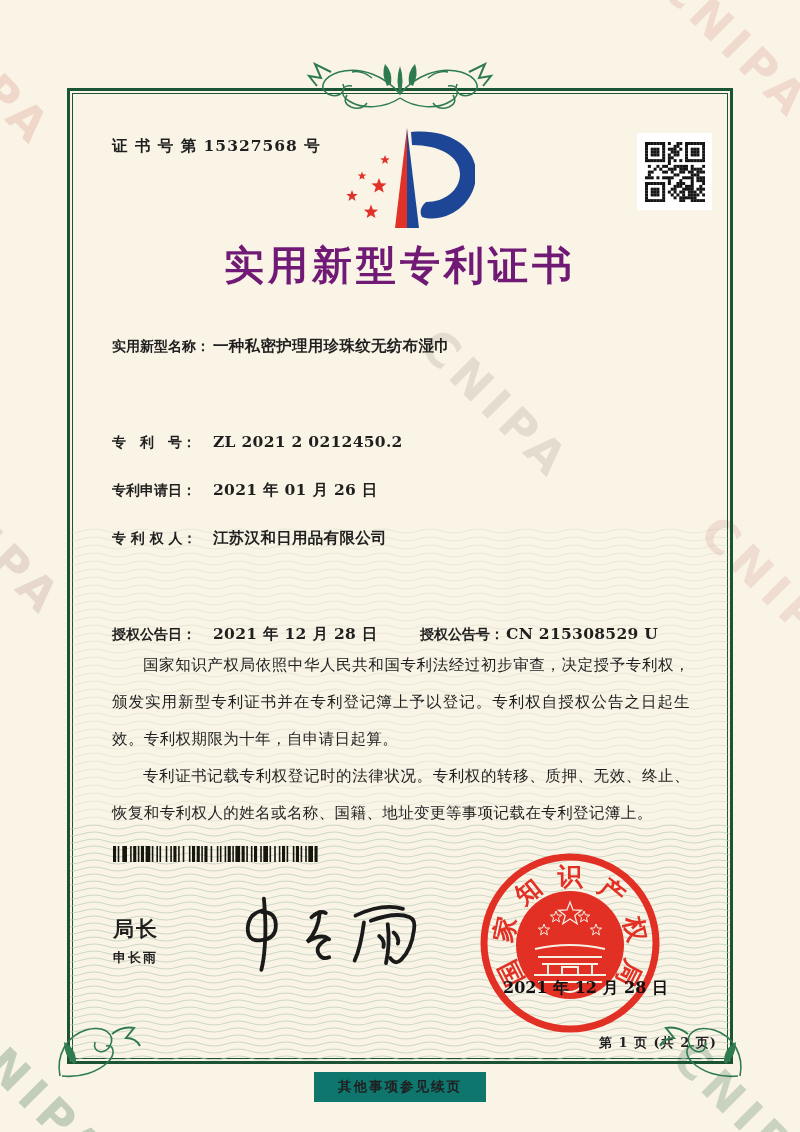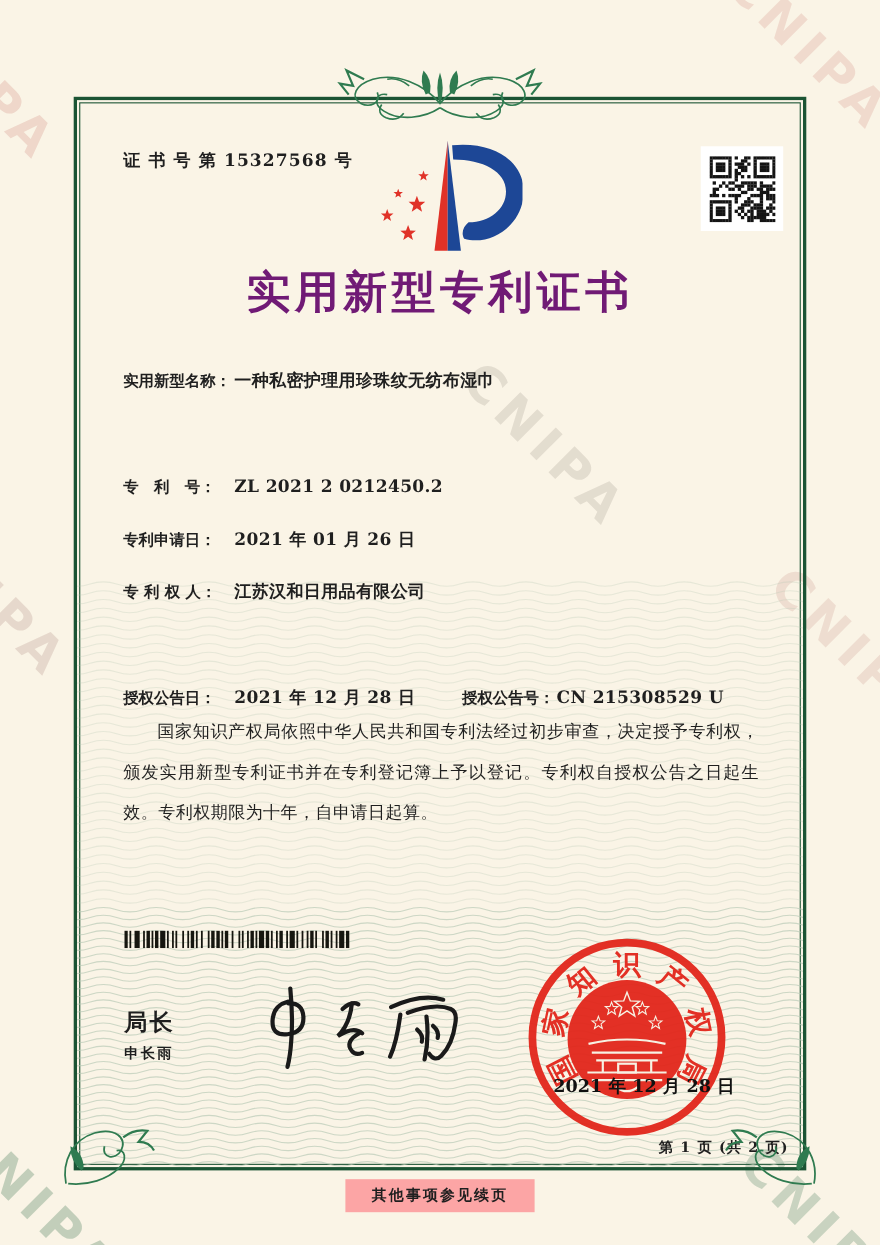--- a/index.html
+++ b/index.html
@@ -33,21 +33,21 @@
   .paras p{margin:0;font-size:15.5px;line-height:37px;text-align:justify;text-indent:2em;font-weight:500;letter-spacing:0.4px;}
   .barcode{position:absolute;left:43px;top:755px;width:205px;height:16px;z-index:3;}
   .official-role{position:absolute;left:43px;top:824px;font-size:21px;font-weight:600;letter-spacing:2px;z-index:3;}
   .official-name{position:absolute;left:43px;top:858px;font-size:13px;font-weight:600;letter-spacing:2px;z-index:3;}
   .signature{position:absolute;left:160px;top:800px;width:195px;height:95px;z-index:3;}
   .seal{position:absolute;left:405px;top:757px;width:190px;height:190px;z-index:4;opacity:0.95;}
   .seal-date{position:absolute;left:433px;top:887px;width:180px;font-size:16px;font-weight:600;color:#111;z-index:5;white-space:pre;}
   .page-number{position:absolute;left:0;right:13px;top:943px;text-align:right;font-size:13px;font-weight:600;letter-spacing:1px;z-index:3;}
   .note-box{
     position:absolute;left:50%;top:1072px;transform:translateX(-50%);
-    background:#fca5a5;padding:6px 24px;font-size:13.5px;font-weight:600;
+    background:#0f766e;padding:6px 24px;font-size:13.5px;font-weight:600;
     letter-spacing:2px;z-index:3;white-space:nowrap;
   }
   .deco{color:#2f7b50;}
   .flourish{position:absolute;left:283px;top:56px;width:234px;height:60px;z-index:3;}
   .corner-l{position:absolute;left:52px;top:1020px;width:95px;height:60px;z-index:3;}
   .corner-r{position:absolute;left:653px;top:1020px;width:95px;height:60px;z-index:3;transform:scaleX(-1);}
 </style>
 </head>
 <body>
 
@@ -410,20 +410,21 @@
     </div>
     <div class="field-row" style="top:533px">
       <span class="f-label">授权公告日：</span><span class="f-value">2021 年 12 月 28 日</span>
       <span class="grant-pair">
         <span class="f-label" style="width:auto;margin-right:2px">授权公告号：</span><span class="f-value">CN 215308529 U</span>
       </span>
     </div>
 
     <div class="paras">
       <p>国家知识产权局依照中华人民共和国专利法经过初步审查，决定授予专利权，颁发实用新型专利证书并在专利登记簿上予以登记。专利权自授权公告之日起生效。专利权期限为十年，自申请日起算。</p>
+      <p>专利证书记载专利权登记时的法律状况。专利权的转移、质押、无效、终止、恢复和专利权人的姓名或名称、国籍、地址变更等事项记载在专利登记簿上。</p>
     </div>
 
     <svg id="barcode-svg" class="barcode" viewBox="0 0 205 16" preserveAspectRatio="none">
         <rect x="0.0" y="0" width="3.1" height="16" fill="#16160f"></rect>
         <rect x="4.7" y="0" width="1.6" height="16" fill="#16160f"></rect>
         <rect x="9.3" y="0" width="4.7" height="16" fill="#16160f"></rect>
         <rect x="17.1" y="0" width="1.6" height="16" fill="#16160f"></rect>
         <rect x="20.2" y="0" width="3.1" height="16" fill="#16160f"></rect>
         <rect x="24.8" y="0" width="1.6" height="16" fill="#16160f"></rect>
         <rect x="27.9" y="0" width="3.1" height="16" fill="#16160f"></rect>

